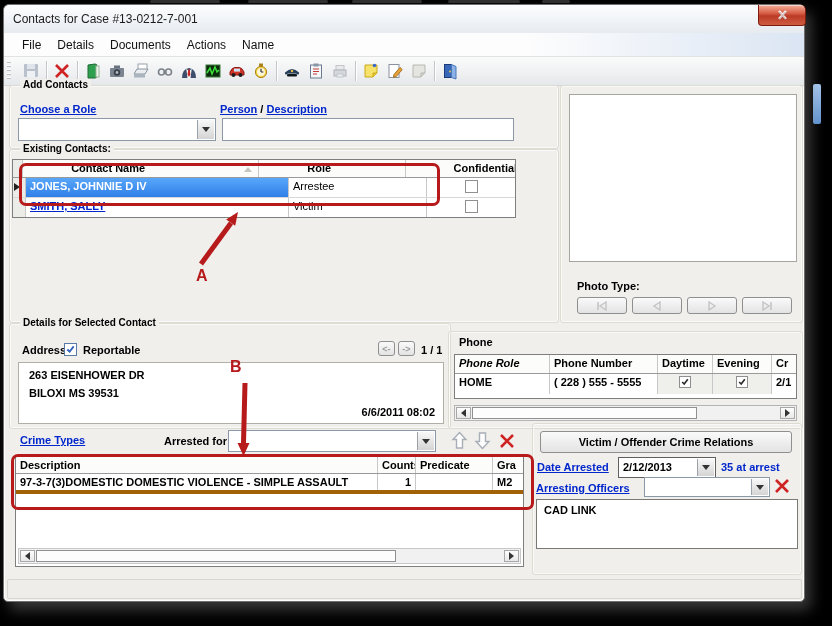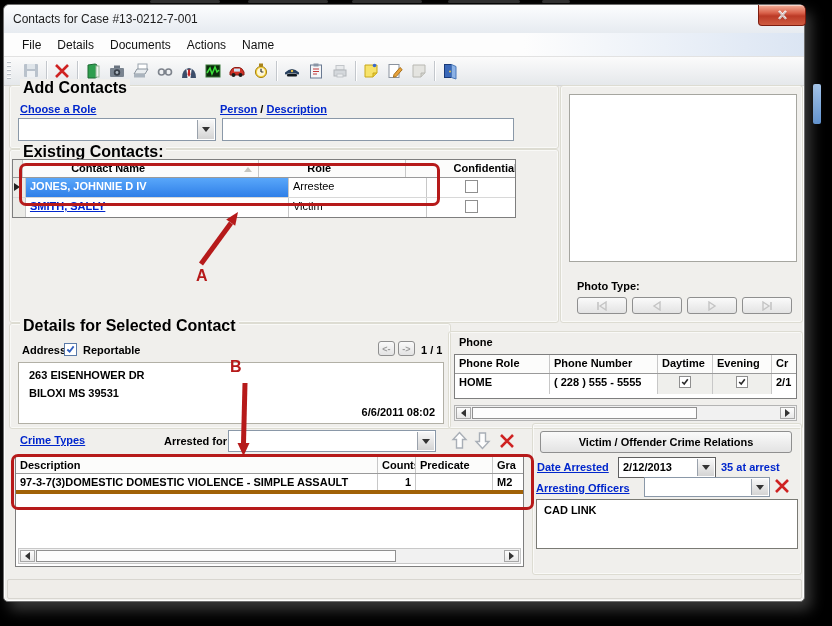--- a/index.html
+++ b/index.html
@@ -24,21 +24,21 @@
   .toolbar{position:absolute;left:0;top:52px;width:100%;height:29px;
            background:linear-gradient(#fbfbfb,#e5e8eb);border-bottom:1px solid #d6d6d6;
            display:flex;align-items:center;box-sizing:border-box;padding-left:3px;}
   .grip{width:4px;height:20px;margin-right:8px;
         background:repeating-linear-gradient(#fff 0 1px,#b9bfc6 1px 2px,transparent 2px 4px);}
   .tbtn{width:24px;height:24px;display:flex;align-items:center;justify-content:center;border-radius:3px;}
   .tsep{width:1px;height:20px;background:#c3c7cc;margin:0 3px;box-shadow:1px 0 0 #fff;}
   .lbl{font-weight:bold;font-size:11px;}
   .link{font-weight:bold;font-size:11px;color:#0026cc;text-decoration:underline;cursor:pointer;}
   .groupbox{position:absolute;border:1px solid #dddcd2;border-radius:3px;box-shadow:inset 0 0 0 1px rgba(255,255,255,.6);}
-  .glabel{position:absolute;top:-7px;left:10px;background:#f0efec;padding:0 3px;font-weight:bold;font-size:16px;}
+  .glabel{position:absolute;top:-7px;left:10px;background:#f0efec;padding:0 3px;font-weight:bold;font-size:10px;}
   .combo{position:absolute;background:#fff;border:1px solid #8a98a8;box-sizing:border-box;}
   .combo .val{position:absolute;left:4px;top:3px;right:20px;overflow:hidden;white-space:nowrap;}
   .arrowbtn{position:absolute;right:1px;top:1px;bottom:1px;width:16px;
             background:linear-gradient(#f8f8f8,#d4d4d4);border-left:1px solid #9aa2ac;
             display:flex;align-items:center;justify-content:center;}
   .tri{width:0;height:0;border-left:4px solid transparent;border-right:4px solid transparent;border-top:5px solid #333;}
   .input{position:absolute;background:#fff;border:1px solid #8a98a8;box-sizing:border-box;}
   .grid{position:absolute;background:#fff;border:1px solid #7e7e7e;box-sizing:border-box;}
   .grow{display:flex;width:100%;box-sizing:border-box;}
   .gcell{border-right:1px solid #c8c8c8;overflow:hidden;white-space:nowrap;box-sizing:border-box;
@@ -331,21 +331,21 @@
         <span class="lbl abs" style="left:10px;top:6px;">263 EISENHOWER DR</span>
         <span class="lbl abs" style="left:10px;top:24px;">BILOXI MS 39531</span>
         <span class="lbl abs" style="right:8px;bottom:5px;">6/6/2011 08:02</span>
       </div>
     </div>
 
     <div class="groupbox" style="left:444px;top:326px;width:353px;height:96px;">
       <span class="lbl abs" style="left:10px;top:4px;">Phone</span>
       <div class="grid" style="left:5px;top:22px;width:343px;height:45px;">
         <div class="grow ghead" style="height:19px;">
-          <div class="gcell" style="width:95px;">Phone Role</div>
+          <div class="gcell" style="width:95px;font-style:italic;">Phone Role</div>
           <div class="gcell" style="width:108px;">Phone Number</div>
           <div class="gcell" style="width:55px;">Daytime</div>
           <div class="gcell" style="width:59px;">Evening</div>
           <div class="gcell" style="width:24px;border-right:none;">Cr</div>
         </div>
         <div class="grow" style="height:20px;">
           <div class="gcell bold" style="width:95px;">HOME</div>
           <div class="gcell bold" style="width:108px;">( 228 ) 555 - 5555</div>
           <div class="gcell" style="width:55px;background:#efefec;display:flex;justify-content:center;">
             <div class="cb" style="width:12px;height:12px;">

